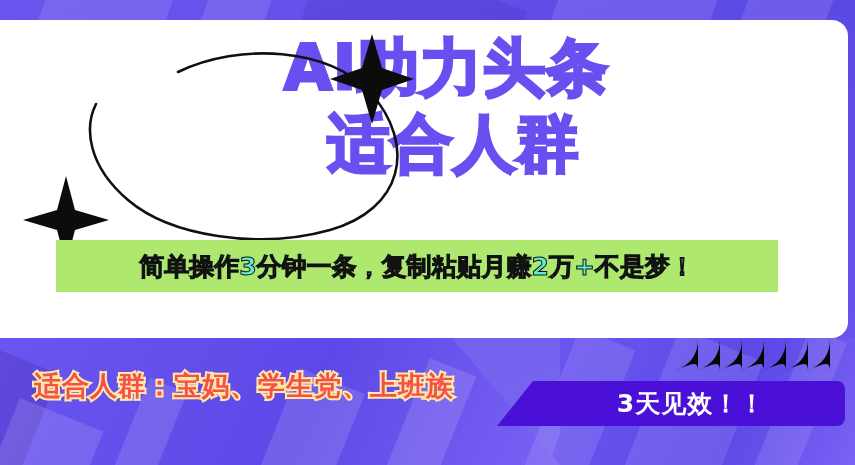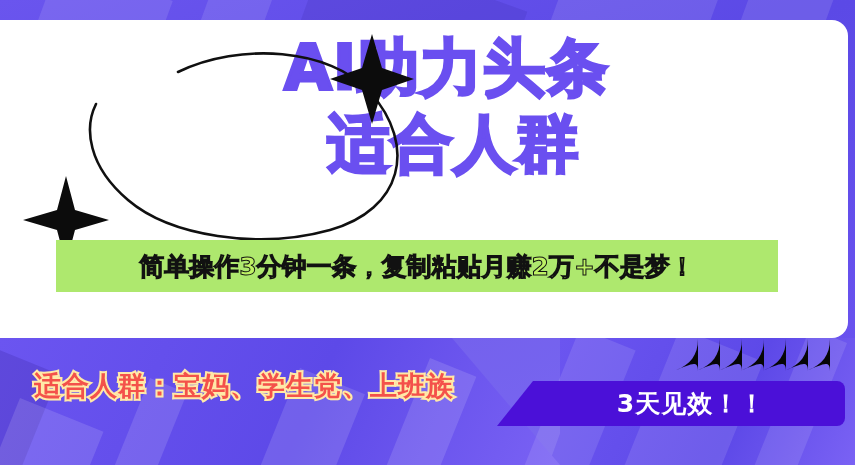--- a/index.html
+++ b/index.html
@@ -83,21 +83,21 @@
   }
   .green-text {
     position: absolute;
     left: 56px;
     top: 240px;
     width: 722px;
     height: 52px;
     display: flex;
     align-items: center;
     justify-content: center;
-    color: #bef264;
+    color: #5eead4;
     font-weight: 700;
     font-size: 25px;
     letter-spacing: 0px;
     white-space: nowrap;
     font-family: "DejaVu Sans", "Liberation Sans", sans-serif;
     -webkit-text-stroke: 1px #111111;
   }
 
   
   .audience-panel {

